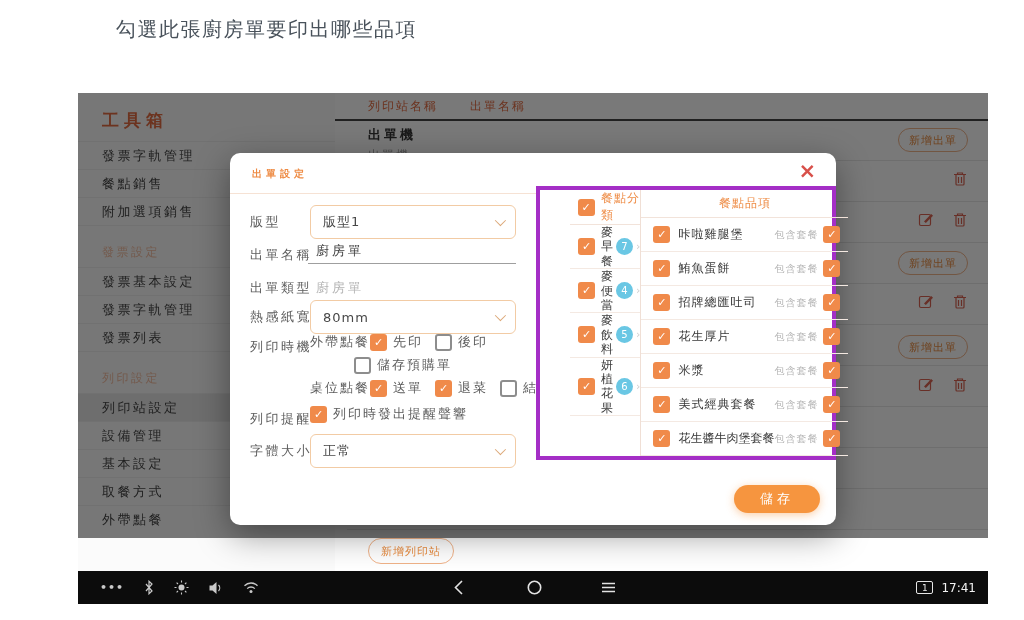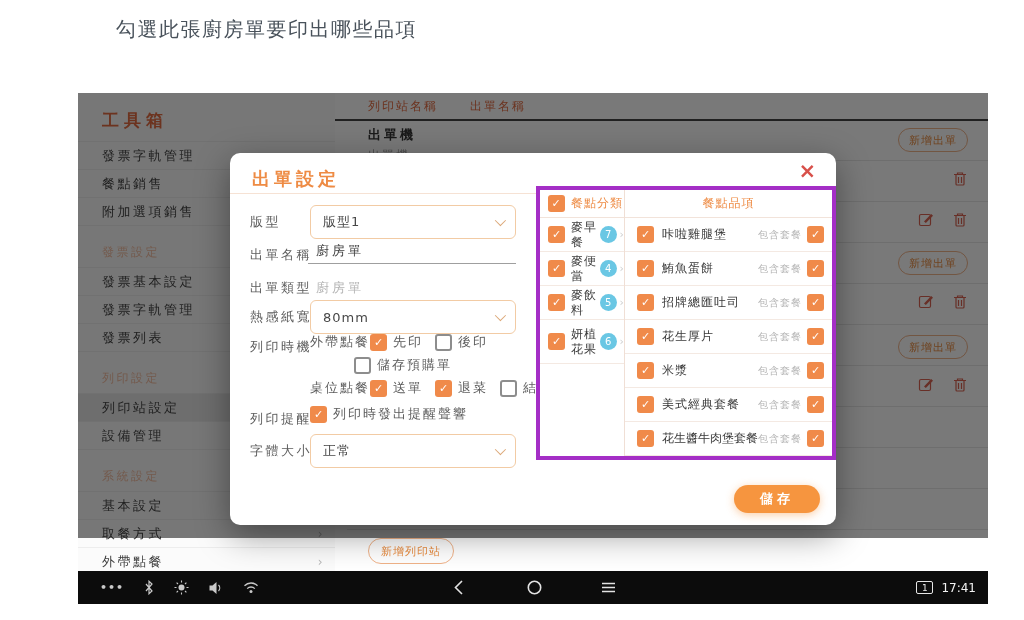--- a/index.html
+++ b/index.html
@@ -39,55 +39,55 @@
   .nav-left { position:absolute; left:22px; top:0; height:33px; display:flex; align-items:center; gap:19px; }
   .nav-ellipsis { color:#c9c9c9; font-size:11px; letter-spacing:1px; font-weight:bold; }
   .nav-ico { display:flex; }
   .nav-center-ico { position:absolute; top:8px; display:flex; }
   .nav-right { position:absolute; right:12px; top:0; height:33px; display:flex; align-items:center; gap:8px; }
   .nav-badge { width:17px; height:13px; border:1px solid #e6e6e6; border-radius:2px; color:#e6e6e6; font-size:9px; display:flex; align-items:center; justify-content:center; }
   .nav-time { color:#f2f2f2; font-size:12px; }
 
   
   .modal { position:absolute; left:230px; top:153px; width:606px; height:372px; background:#fff; border-radius:10px; box-shadow:0 10px 34px rgba(0,0,0,.4); z-index:10; }
-  .modal-title { position:absolute; left:22px; top:14px; color:#EE8B44; font-size:18px; font-weight:bold; letter-spacing:4px; }
+  .modal-title { position:absolute; left:22px; top:14px; color:#EE8B44; font-size:10px; font-weight:bold; letter-spacing:4px; }
   .modal-close { position:absolute; right:20px; top:8px; color:#D8504A; font-size:21px; font-weight:bold; cursor:pointer; line-height:1; }
   .modal-divider { position:absolute; top:40px; left:0; right:0; height:1px; background:#F6E2D4; }
 
   .f-label { position:absolute; left:20px; font-size:13px; color:#5d5d5d; letter-spacing:2.5px; }
   .sel { position:absolute; left:80px; width:206px; height:30px; border:1px solid #F2CBA4; border-radius:6px; display:flex; align-items:center; padding:16px 12px; font-size:13px; color:#474747; letter-spacing:1px; cursor:pointer; background:#fff; }
   .sel::after { content:""; width:7px; height:7px; border-right:1.5px solid #DCA878; border-bottom:1.5px solid #DCA878; transform:rotate(45deg) translateY(-2px); margin-left:auto; }
   .underline-input { position:absolute; left:78px; top:85px; width:208px; height:26px; border-bottom:1px solid #9f9f9f; font-size:13px; color:#3f3f3f; display:flex; align-items:center; padding-left:8px; letter-spacing:3px; cursor:text; }
   .readonly-value { position:absolute; left:86px; top:126px; font-size:13px; color:#b4b4b4; letter-spacing:3px; }
 
   .f-row { position:absolute; display:flex; align-items:center; }
   .cb { width:17px; height:17px; border-radius:3px; flex:0 0 17px; display:inline-flex; align-items:center; justify-content:center; cursor:pointer; }
   .cb[data-checked="true"] { background:#F08A4A; }
   .cb[data-checked="true"]::after { content:"✓"; color:#fff; font-size:11px; font-weight:bold; }
   .cb[data-checked="false"] { background:#fff; border:2px solid #8d8d8d; }
   .cb-label { font-size:13px; color:#5d5d5d; letter-spacing:2px; margin:0 12px 0 6px; }
   .sub-label { font-size:13px; color:#5d5d5d; letter-spacing:2px; margin-right:0; }
 
   
   .panel { position:absolute; left:306px; top:33px; width:300px; height:274px; border:4px solid #A42EC6; background:#fff; display:flex; }
-  .cat-col { width:111px; border-right:1px solid #F0DFD5; display:flex; flex-direction:column; }
+  .cat-col { width:111px; border-right:1px solid #F0DFD5; display:flex; flex-direction:column;padding-left:30px; }
   .item-col { flex:1; display:flex; flex-direction:column; }
   .p-head { flex:0 0 28px; display:flex; align-items:center; border-bottom:1px solid #F2E3DA; color:#EE8B44; font-size:12px; letter-spacing:1px; padding-left:8px; }
   .p-head.center { justify-content:center; padding-left:0; }
   .cat-row { flex:0 0 34px; display:flex; align-items:center; padding-left:8px; border-bottom:1px solid #F4E9E2; font-size:12px; color:#3d3d3d; cursor:pointer; }
   .cat-row.tall { flex:0 0 44px; }
   .cat-name { margin-left:6px; letter-spacing:1px; max-width:45px; line-height:1.2; }
   .badge { width:17px; height:17px; border-radius:50%; background:#6AC7E4; color:#fff; font-size:10px; display:flex; align-items:center; justify-content:center; margin-left:2px; flex:0 0 17px; }
   .cat-chev { color:#cfcfcf; margin-left:3px; font-size:11px; }
   .cat-chev::after { content:"›"; }
   .item-row { flex:0 0 34px; display:flex; align-items:center; padding:0 8px 0 12px; border-bottom:1px solid #F4E9E2; font-size:12px; color:#383838; }
   .item-name { margin-left:8px; letter-spacing:1px; font-weight:500; white-space:nowrap; }
   .included { margin-left:auto; color:#b5b5b5; font-size:10px; margin-right:5px; letter-spacing:1px; white-space:nowrap; }
 
-  .save-btn { position:absolute; left:504px; top:332px; width:86px; height:28px; background:#F6953F; border-radius:14px; color:#fff; font-size:13px; display:flex; align-items:center; justify-content:center; letter-spacing:4px; box-shadow:0 2px 8px rgba(246,149,63,.45); cursor:pointer;font-weight:bold; }
+  .save-btn { position:absolute; left:504px; top:332px; width:86px; height:28px; background:#F6953F; border-radius:14px; color:#fff; font-size:13px; display:flex; align-items:center; justify-content:center; letter-spacing:4px; box-shadow:0 2px 8px rgba(246,149,63,.45); cursor:pointer; }
 </style>
 </head>
 <body>
 
 <div class="page-title">勾選此張廚房單要印出哪些品項</div>
 
 <div class="app">
   <div class="app-body">
 
     <div class="main">
@@ -191,23 +191,20 @@
           <span>發票列表</span>
         </div>
       <div class="side-item section">
           <span>列印設定</span>
         </div>
       <div class="side-item selected">
           <span>列印站設定</span>
         </div>
       <div class="side-item">
           <span>設備管理</span>
-        </div>
-      <div class="side-item section">
-          <span>系統設定</span>
         </div>
       <div class="side-item">
           <span>基本設定</span>
         </div>
       <div class="side-item">
           <span>取餐方式</span>
           <span class="side-chevron"></span>
         </div>
       <div class="side-item">
           <span>外帶點餐</span>

